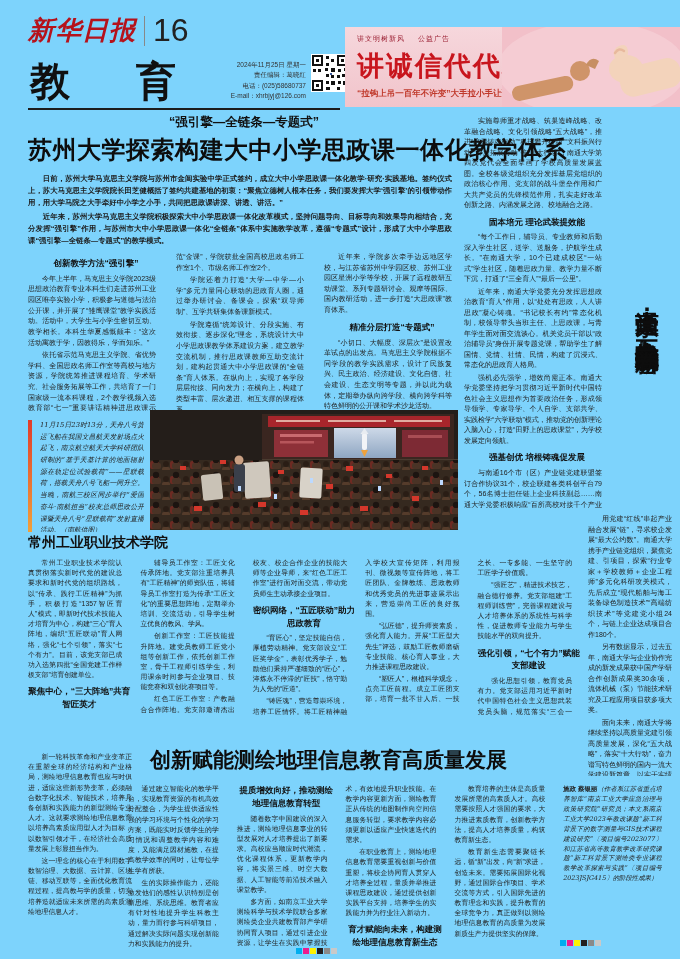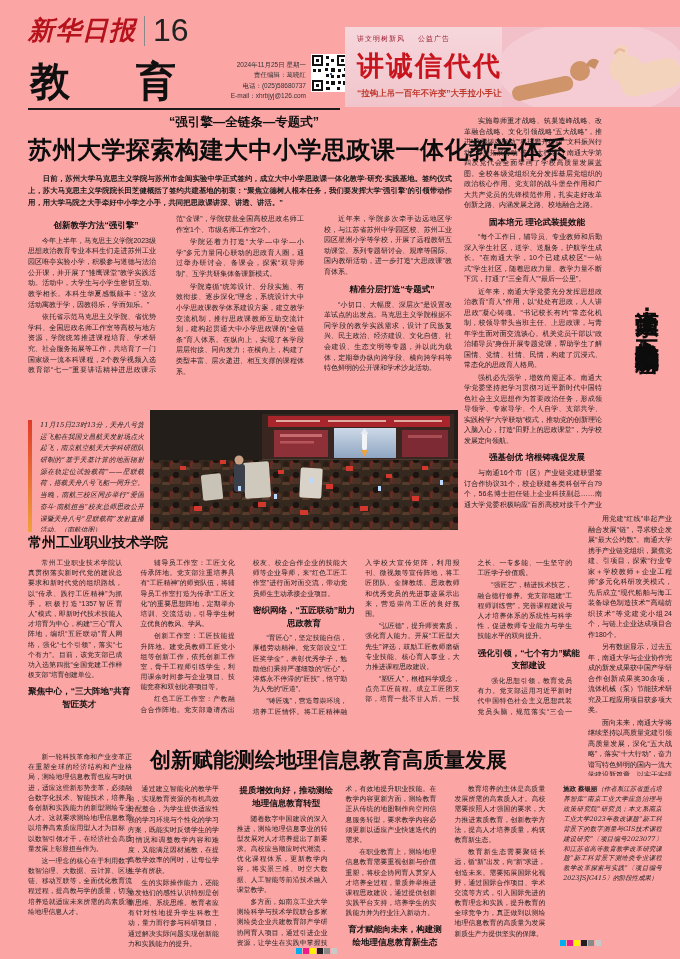--- a/index.html
+++ b/index.html
@@ -1,16 +1,16 @@
 <!DOCTYPE html>
 <html><head>
 <meta charset="utf-8">
 <style>
   html,body{margin:0;padding:0;background:#ffffff;}
-  #page{position:relative;width:680px;height:959px;background:#fca5a5;overflow:hidden;
+  #page{position:relative;width:680px;height:959px;background:#7dd3fc;overflow:hidden;
         font-family:"Liberation Sans",sans-serif;color:#222;}
   
   .logo-row{position:absolute;left:28px;top:12px;display:flex;align-items:center;gap:8px;}
   .paper-name{font-family:"DejaVu Serif",serif;font-style:italic;font-weight:900;
               font-size:26px;color:#b5121b;letter-spacing:1px;}
   .logo-divider{width:1px;height:30px;background:#888;}
   .page-number{font-size:32px;color:#222;font-weight:400;}
   .section-title{position:absolute;left:30px;top:54px;font-family:"DejaVu Serif",serif;
                  font-weight:900;font-size:40px;color:#101010;letter-spacing:26px;}
   .pub-info{position:absolute;left:186px;top:60px;width:120px;text-align:right;
@@ -154,20 +154,21 @@
       <path d="M84,38 q5,-10 13,-4 l-4,8 z" fill="#c78f63"></path>
       <path d="M113,26 q4,-6 9,-2" stroke="#e8b99d" stroke-width="2.5" fill="none" stroke-linecap="round"></path>
     </svg>
   </section>
 
   <article class="suzhou">
     <div class="kicker">“强引擎—全链条—专题式”</div>
     <h1 class="headline1" style="margin:3px 0 0 0;">苏州大学探索构建大中小学思政课一体化教学体系</h1>
     <div class="intro">
       <p class="body-p">日前，苏州大学马克思主义学院与苏州市金阊实验中学正式签约，成立大中小学思政课一体化教学·研究·实践基地。签约仪式上，苏大马克思主义学院院长田芝健概括了签约共建基地的初衷：“聚焦立德树人根本任务，我们要发挥大学‘强引擎’的引领带动作用，用大学马院之大手牵好中小学之小手，共同把思政课讲深、讲透、讲活。”</p>
+      <p class="body-p">近年来，苏州大学马克思主义学院积极探索大中小学思政课一体化改革模式，坚持问题导向、目标导向和效果导向相结合，充分发挥“强引擎”作用，与苏州市大中小学思政课一体化“全链条”体系中实施教学改革，遵循“专题式”设计，形成了大中小学思政课“强引擎—全链条—专题式”的教学模式。</p>
     </div>
     <div class="suz-cols">
       <h4 class="sub-head">创新教学方法“强引擎”</h4>
       <p class="body-p">今年上半年，马克思主义学院2023级思想政治教育专业本科生们走进苏州工业园区唯亭实验小学，积极参与道德与法治公开课，并开展了“雏鹰课堂”教学实践活动。活动中，大学生与小学生密切互动、教学相长。本科生华夏感慨颇丰：“这次活动寓教于学，因教得乐，学而知乐。”</p>
       <p class="body-p">依托省示范马克思主义学院、省优势学科、全国思政名师工作室等高校与地方资源，学院统筹推进课程培育、学术研究、社会服务拓展等工作，共培育了一门国家级一流本科课程，2个教学视频入选教育部“七一”重要讲话精神进思政课示范“金课”，学院获批全国高校思政名师工作室1个、市级名师工作室2个。</p>
       <p class="body-p">学院还着力打造“大学—中学—小学”多元力量同心联动的思政育人圈，通过举办研讨会、备课会，探索“双导师制”、互学共研集体备课新模式。</p>
       <p class="body-p">学院遵循“统筹设计、分段实施、有效衔接、逐步深化”理念，系统设计大中小学思政课教学体系建设方案，建立教学交流机制，推行思政课教师互助交流计划，建构起贯通大中小学思政课的“全链条”育人体系。在纵向上，实现了各学段层层衔接、同向发力；在横向上，构建了类型丰富、层次递进、相互支撑的课程体系。</p>
       <p class="body-p">近年来，学院多次牵手边远地区学校，与江苏省苏州中学园区校、苏州工业园区星洲小学等学校，开展了远程教研互动课堂、系列专题研讨会、观摩等国际、国内教研活动，进一步打造“大思政课”教育体系。</p>
       <h4 class="sub-head">精准分层打造“专题式”</h4>
       <p class="body-p">“小切口、大幅度、深层次”是设置改革试点的出发点。马克思主义学院根据不同学段的教学实践需求，设计了民族复兴、民主政治、经济建设、文化自信、社会建设、生态文明等专题，并以此为载体，定期举办纵向跨学段、横向跨学科等特色鲜明的公开课和学术沙龙活动。</p>

